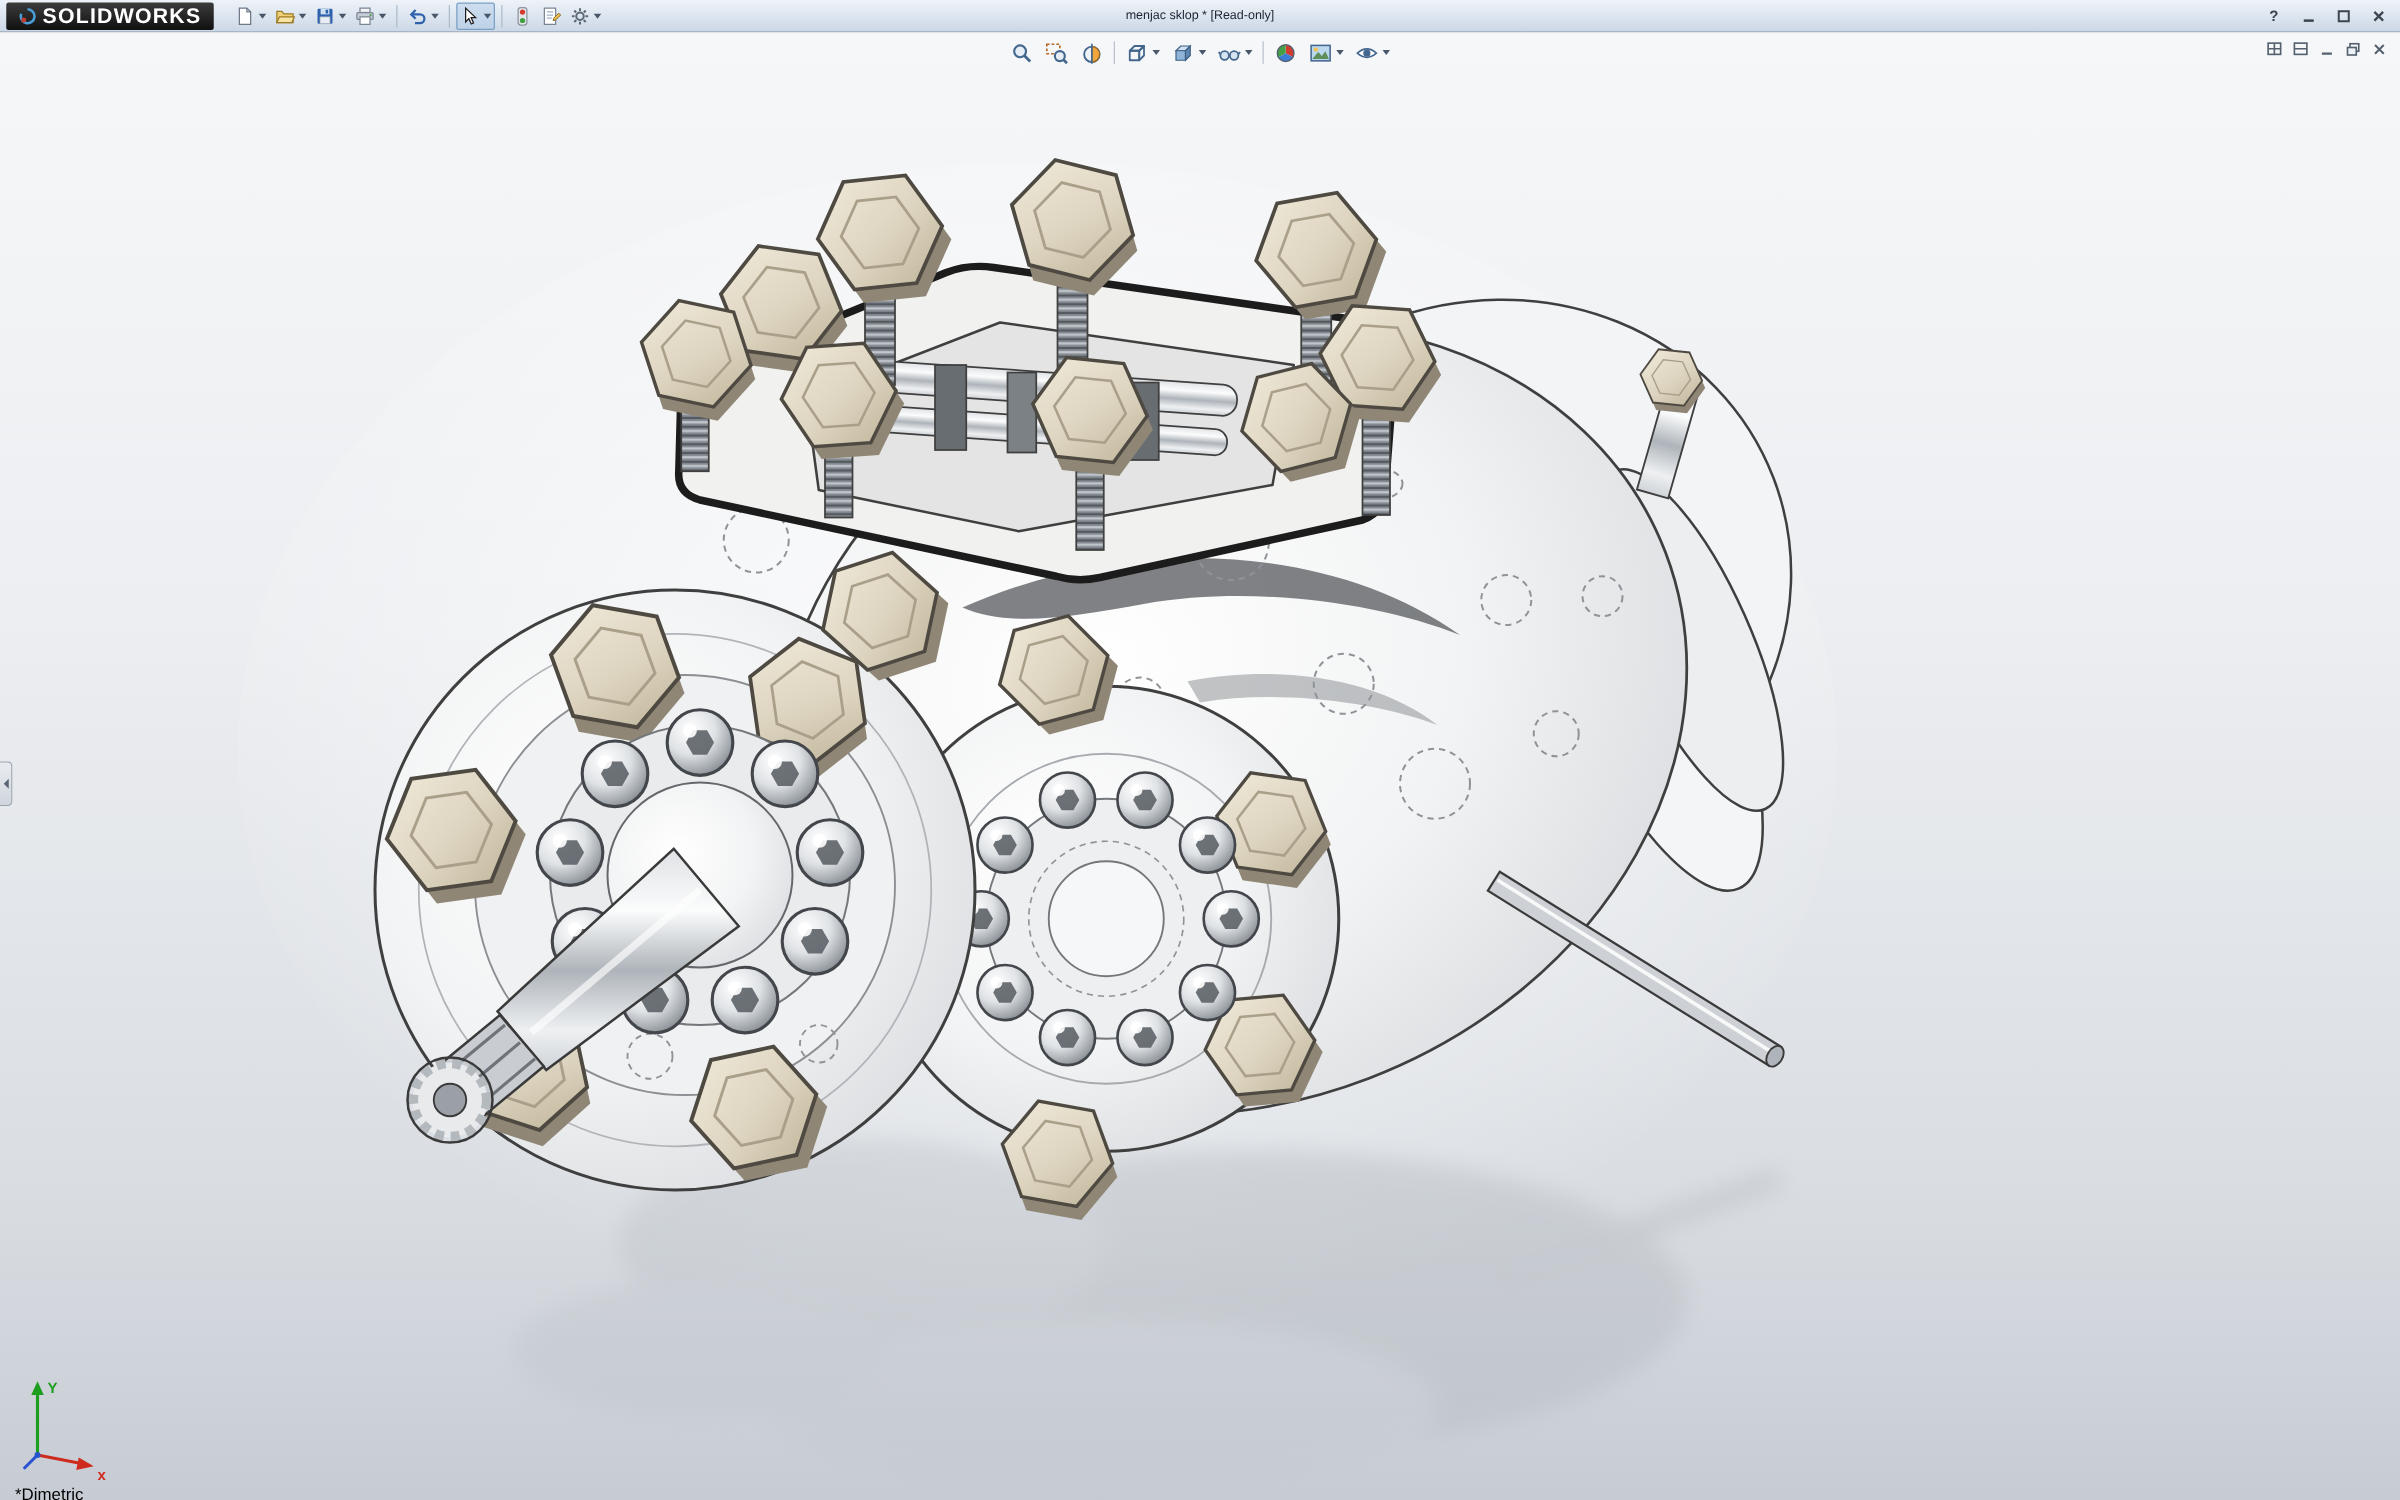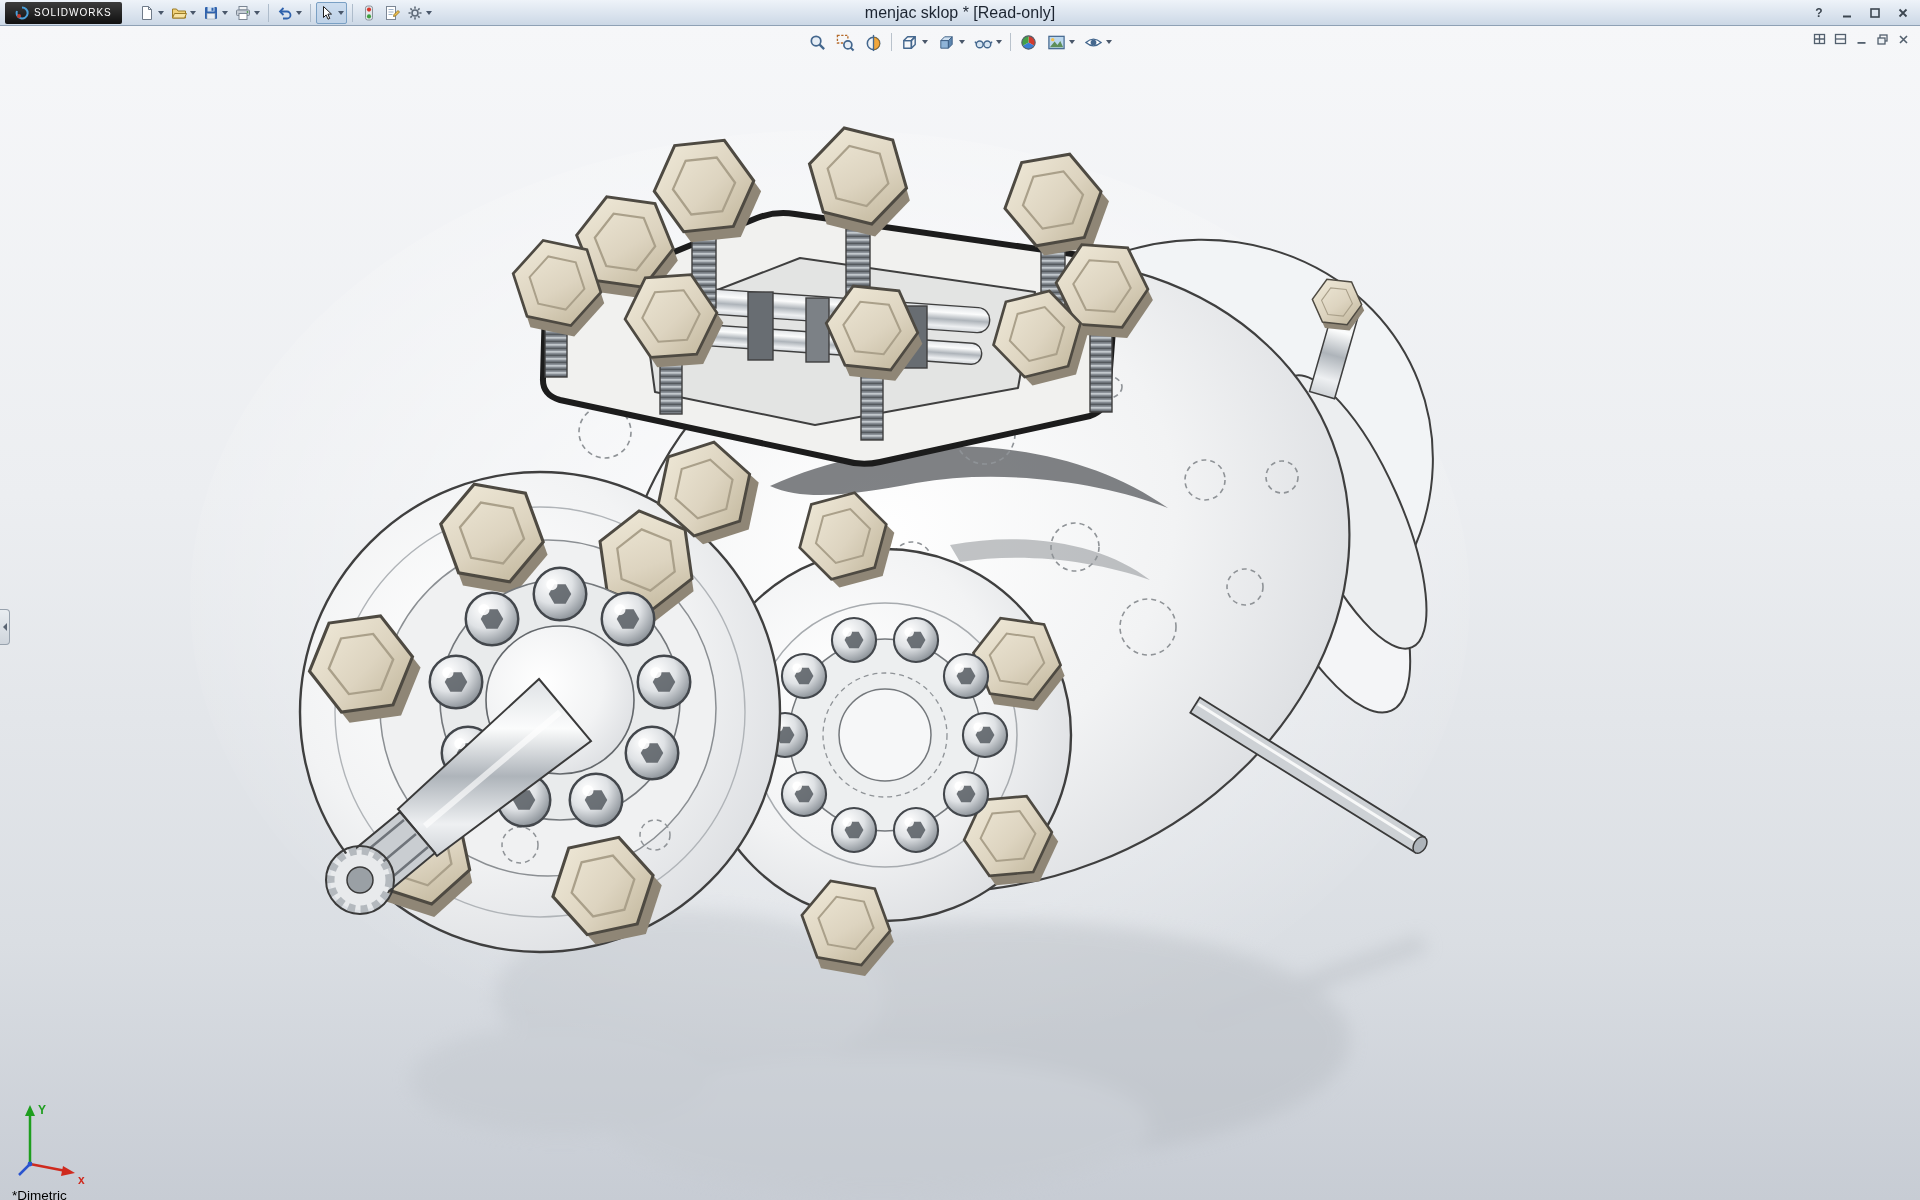--- a/index.html
+++ b/index.html
@@ -6,29 +6,29 @@
   html,body{width:1920px;height:1200px;overflow:hidden}
   body{font-family:"Liberation Sans",sans-serif;background:#dfe3e8;user-select:none}
   .window{width:1920px;height:1200px;position:relative;outline:1px solid #8b97a5;background:#fff}
 
   
   .titlebar{height:26px;display:flex;align-items:center;position:relative;
     background:linear-gradient(var(--titlebar-top,#eef3f9),var(--titlebar-bottom,#ccd8e6));
     border-bottom:1px solid #8fa1b5}
   .logo{height:22px;margin-left:5px;background:linear-gradient(#3c3c3c,var(--logo-bg,#101010));
     color:#fff;display:flex;align-items:center;gap:5px;padding:0 10px;border-radius:2px}
-  .logo .brand{font-size:10px;font-weight:normal;letter-spacing:1px}
+  .logo .brand{font-size:17px;font-weight:bold;letter-spacing:1px}
   .toolbar{display:flex;align-items:center;margin-left:14px;gap:1px}
   .tb{display:flex;align-items:center;height:22px;padding:0 2px;background:transparent;
     border:1px solid transparent;border-radius:2px;cursor:pointer}
   .tb.active{border-color:#7aa0c4;background:rgba(170,200,230,.45)}
   .caret{width:0;height:0;border-left:3.5px solid transparent;border-right:3.5px solid transparent;
     border-top:4px solid #49576a;margin-left:3px}
   .tsep{width:1px;height:18px;background:#aebccb;margin:0 4px}
-  .win-title{position:absolute;left:50%;transform:translateX(-50%);font-size:16px;color:#1c2430;white-space:nowrap}
+  .win-title{position:absolute;left:50%;transform:translateX(-50%);font-size:10px;color:#1c2430;white-space:nowrap}
   .win-controls{position:absolute;right:4px;top:0;height:26px;display:flex;align-items:center;gap:2px}
   .wc{width:26px;height:20px;display:flex;align-items:center;justify-content:center;border:1px solid transparent;
     border-radius:2px;background:transparent;cursor:pointer;font-size:12px;font-weight:bold;color:#3c4650}
 
   
   .viewport{position:absolute;top:26px;left:0;right:0;bottom:0;overflow:hidden;cursor:default;
     background:linear-gradient(180deg,var(--viewport-top,#f6f7f9) 0%,#eceef1 40%,#dadee3 78%,var(--viewport-bottom,#c7ccd4) 100%)}
   .model{position:absolute;inset:0;width:100%;height:100%}
 
   .headsup{position:absolute;top:4px;left:50%;transform:translateX(-50%);display:flex;align-items:center;gap:1px}

